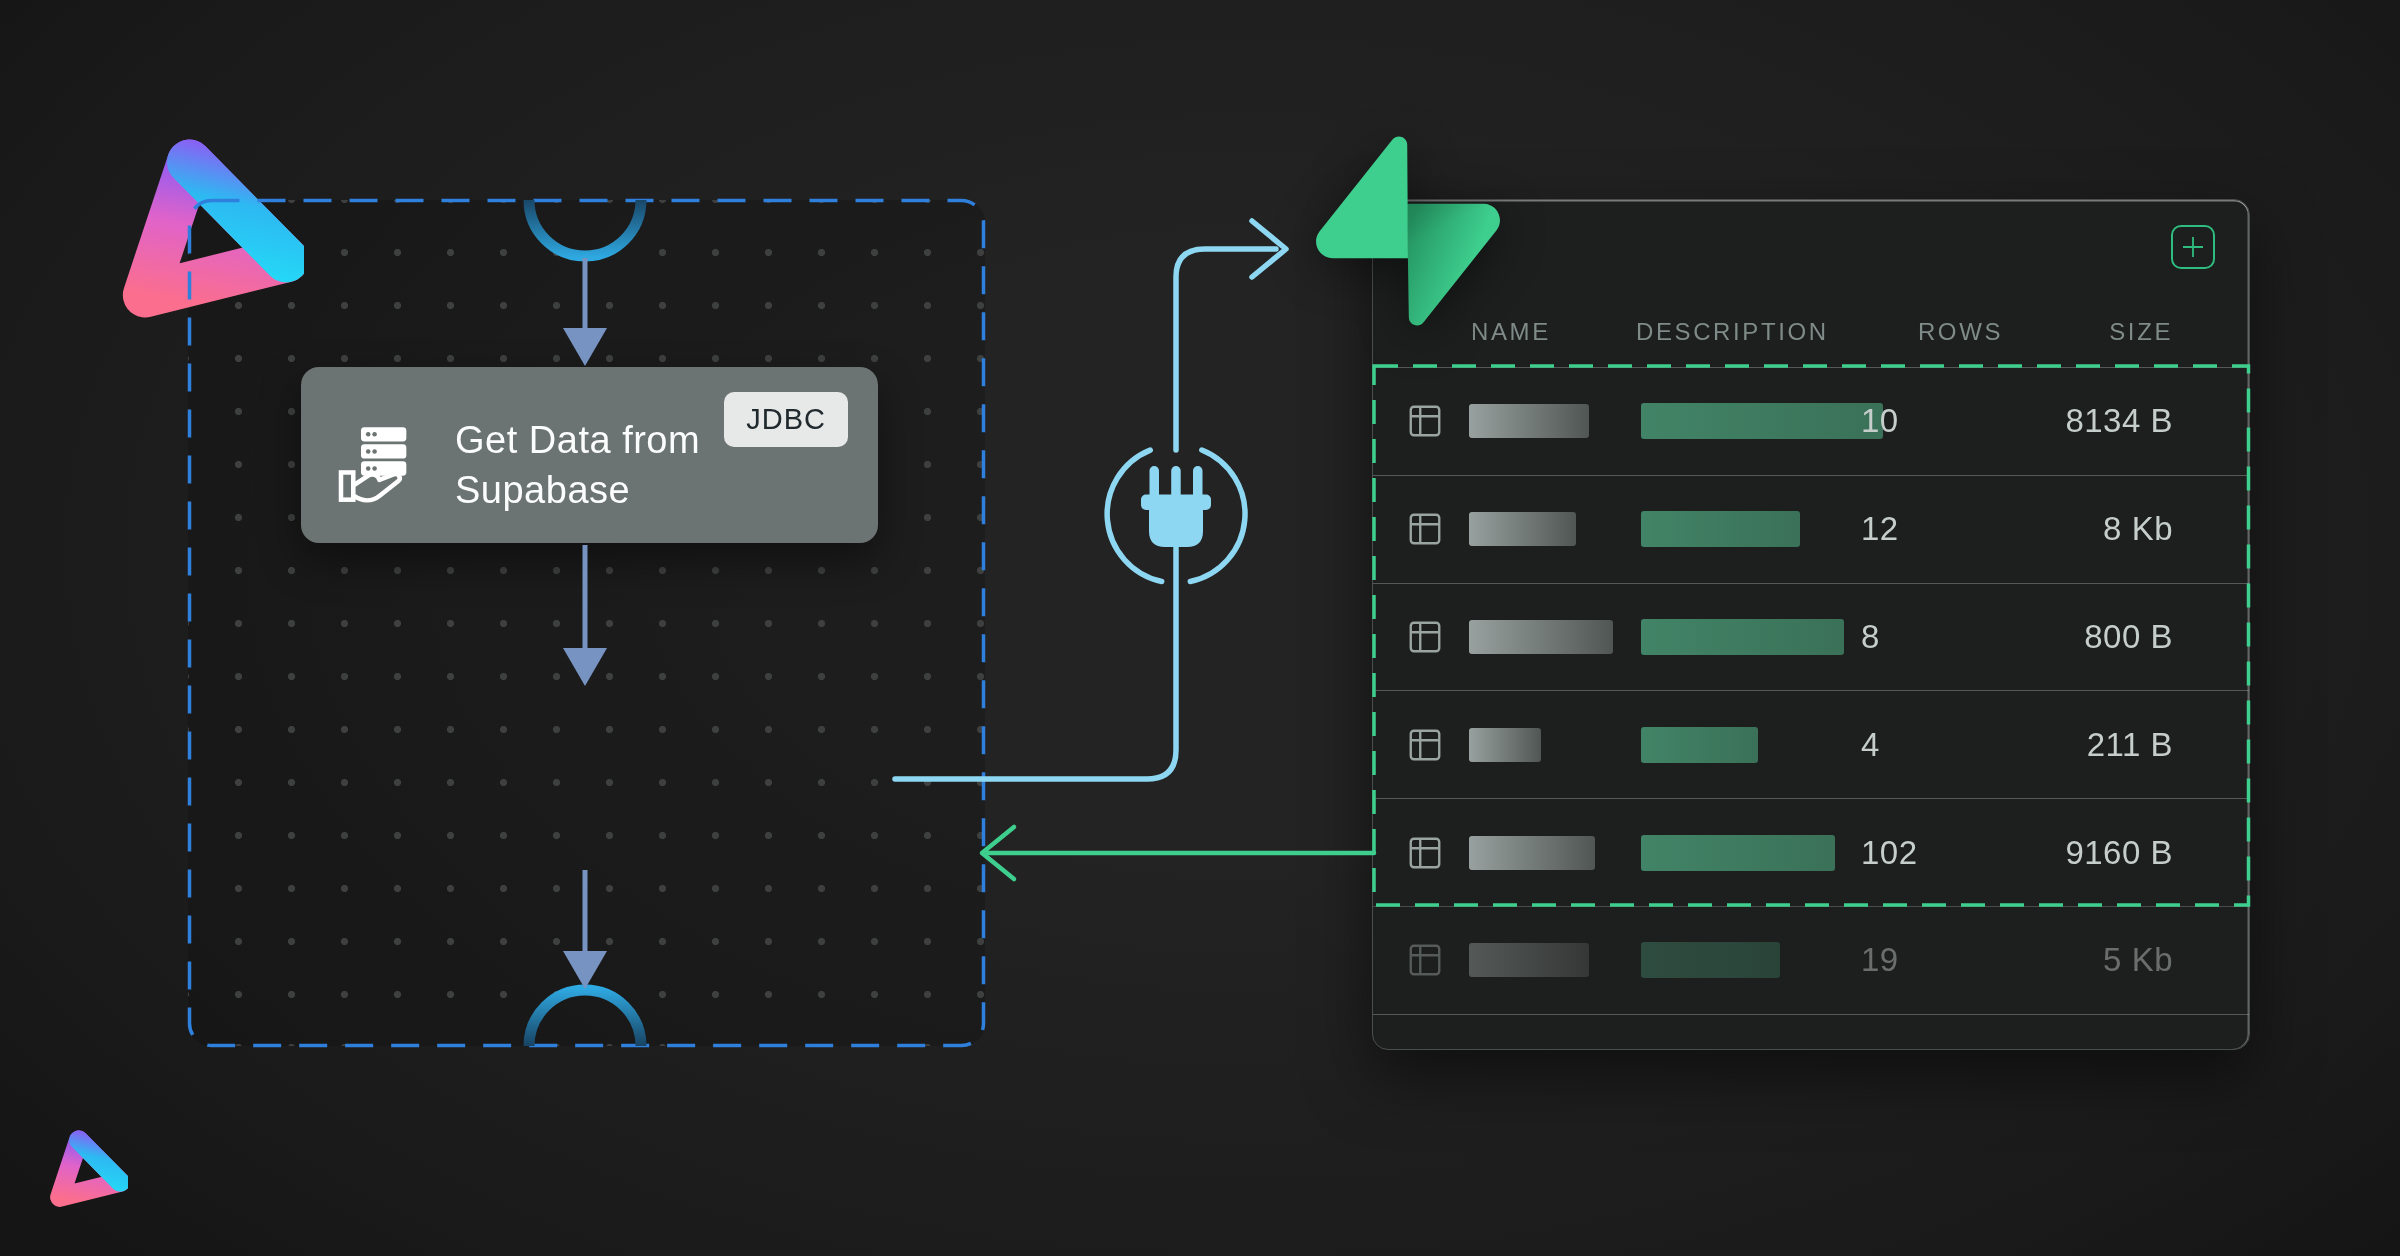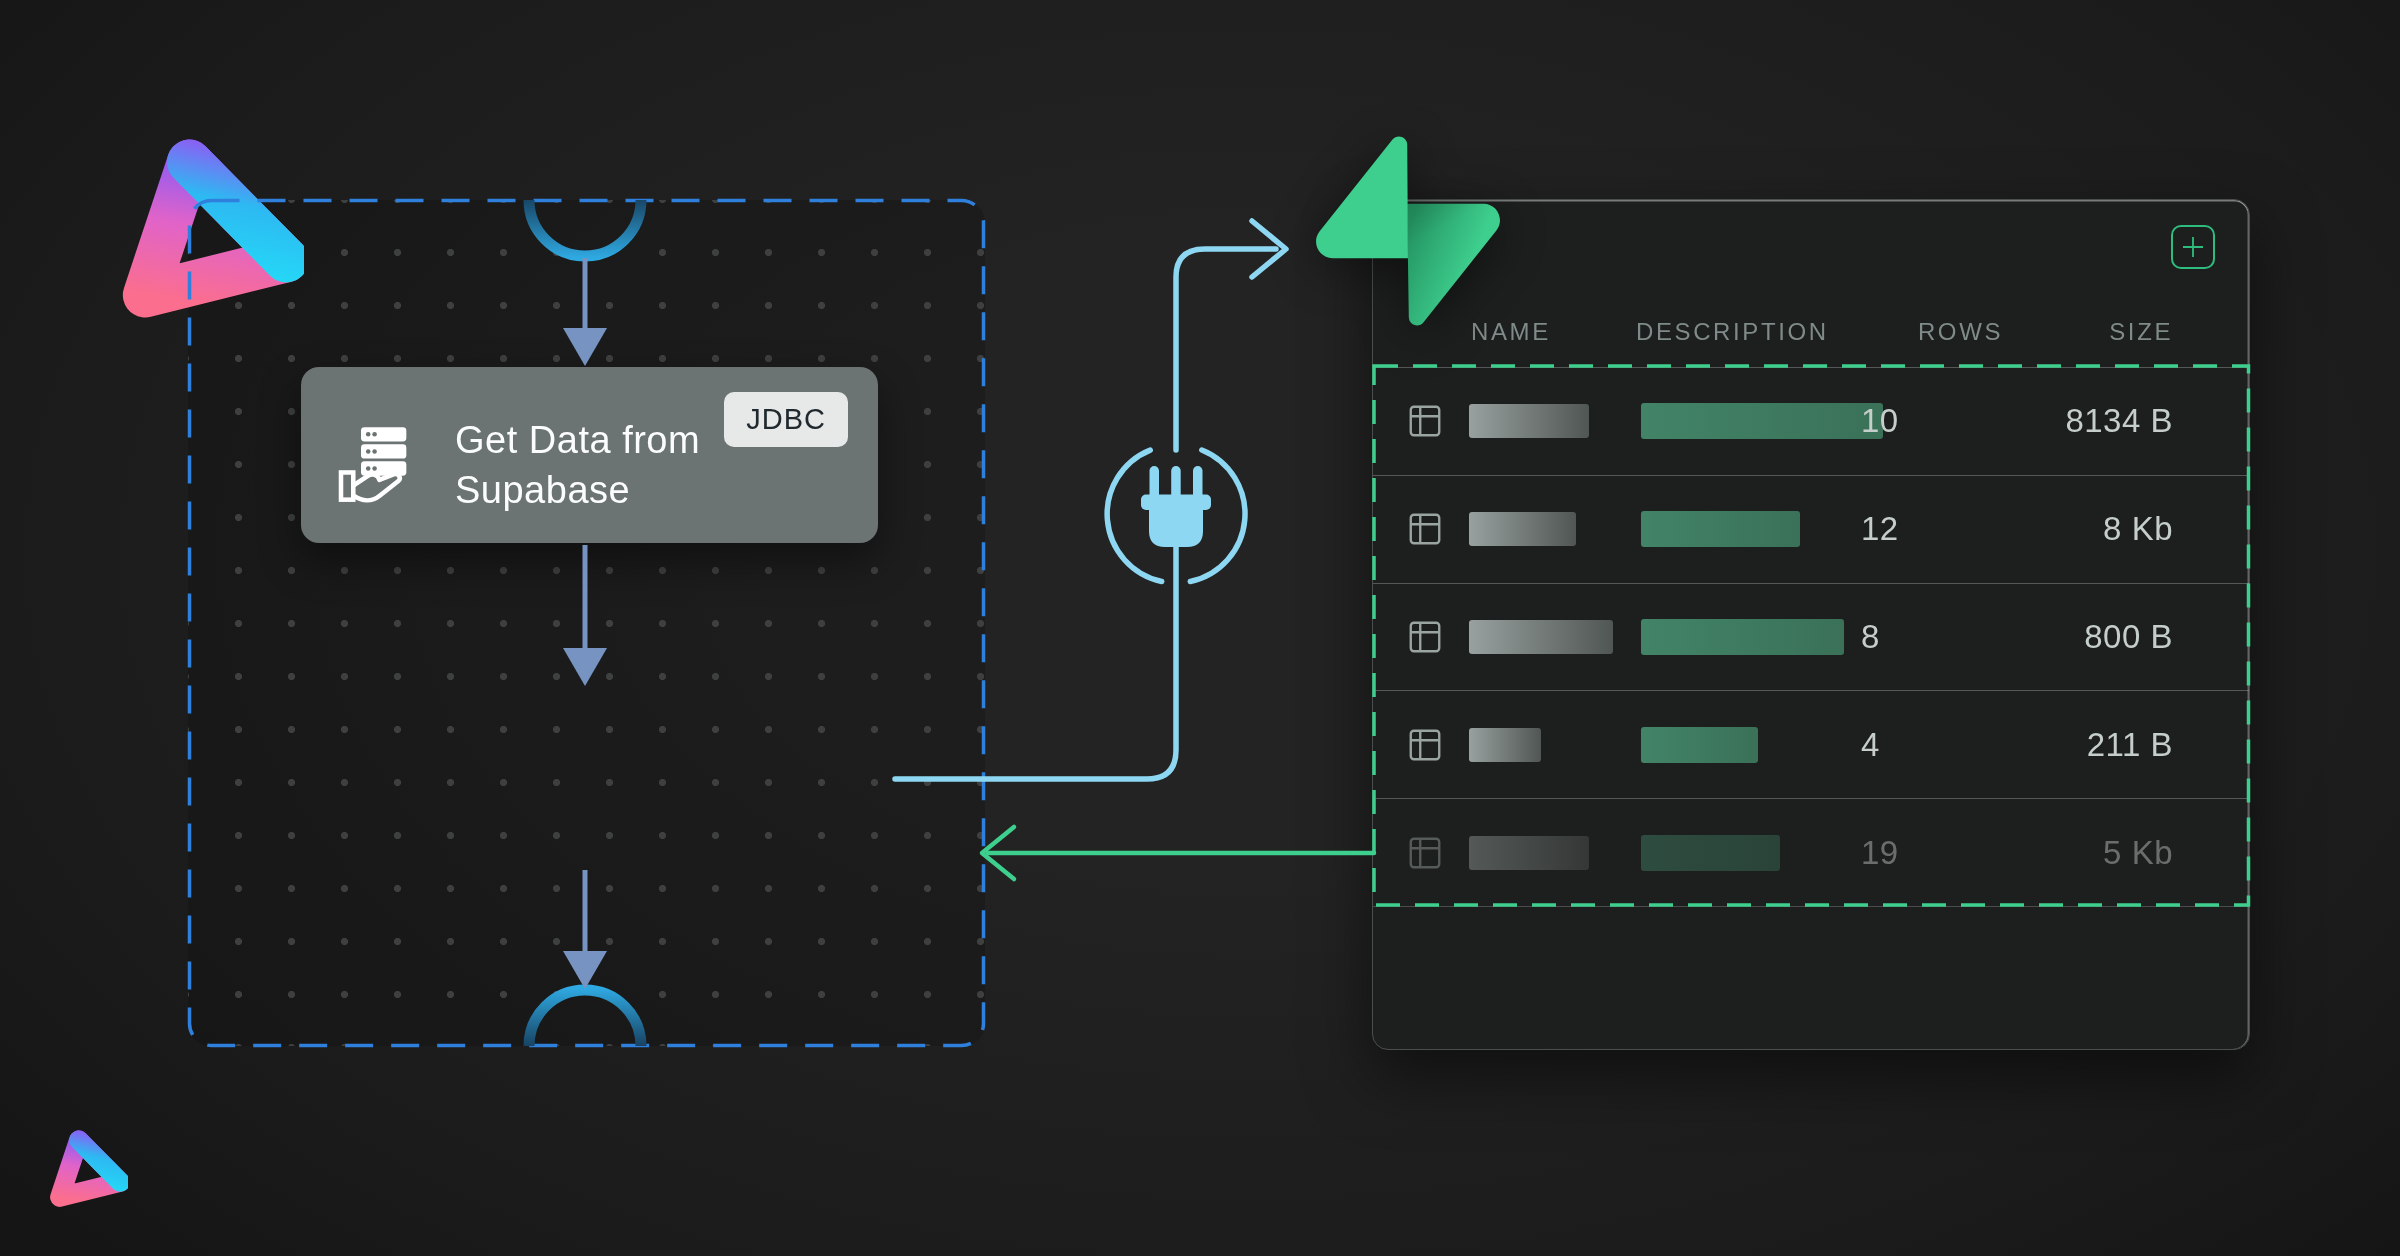--- a/index.html
+++ b/index.html
@@ -135,20 +135,31 @@
           <span class="ticon">
             <svg width="38" height="42" viewBox="0 0 24 24" fill="none" stroke="#9aa5a2" stroke-width="1.5">
               <path d="M9 3 H5 a2 2 0 0 0 -2 2 v14 a2 2 0 0 0 2 2 h14 a2 2 0 0 0 2 -2 V5 a2 2 0 0 0 -2 -2 H9 v18 M3 9 h18"></path>
             </svg>
           </span>
           <span class="bar bar-name" style="width:72px"></span>
           <span class="bar bar-desc" style="width:117px"></span>
           <span class="cellnum c-rows">4</span>
           <span class="cellnum c-size">211 B</span>
         </div>
+        <div class="trow">
+          <span class="ticon">
+            <svg width="38" height="42" viewBox="0 0 24 24" fill="none" stroke="#9aa5a2" stroke-width="1.5">
+              <path d="M9 3 H5 a2 2 0 0 0 -2 2 v14 a2 2 0 0 0 2 2 h14 a2 2 0 0 0 2 -2 V5 a2 2 0 0 0 -2 -2 H9 v18 M3 9 h18"></path>
+            </svg>
+          </span>
+          <span class="bar bar-name" style="width:126px"></span>
+          <span class="bar bar-desc" style="width:194px"></span>
+          <span class="cellnum c-rows">102</span>
+          <span class="cellnum c-size">9160 B</span>
+        </div>
         <div class="trow faded">
           <span class="ticon">
             <svg width="38" height="42" viewBox="0 0 24 24" fill="none" stroke="#9aa5a2" stroke-width="1.5">
               <path d="M9 3 H5 a2 2 0 0 0 -2 2 v14 a2 2 0 0 0 2 2 h14 a2 2 0 0 0 2 -2 V5 a2 2 0 0 0 -2 -2 H9 v18 M3 9 h18"></path>
             </svg>
           </span>
           <span class="bar bar-name" style="width:120px"></span>
           <span class="bar bar-desc" style="width:139px"></span>
           <span class="cellnum c-rows">19</span>
           <span class="cellnum c-size">5 Kb</span>

